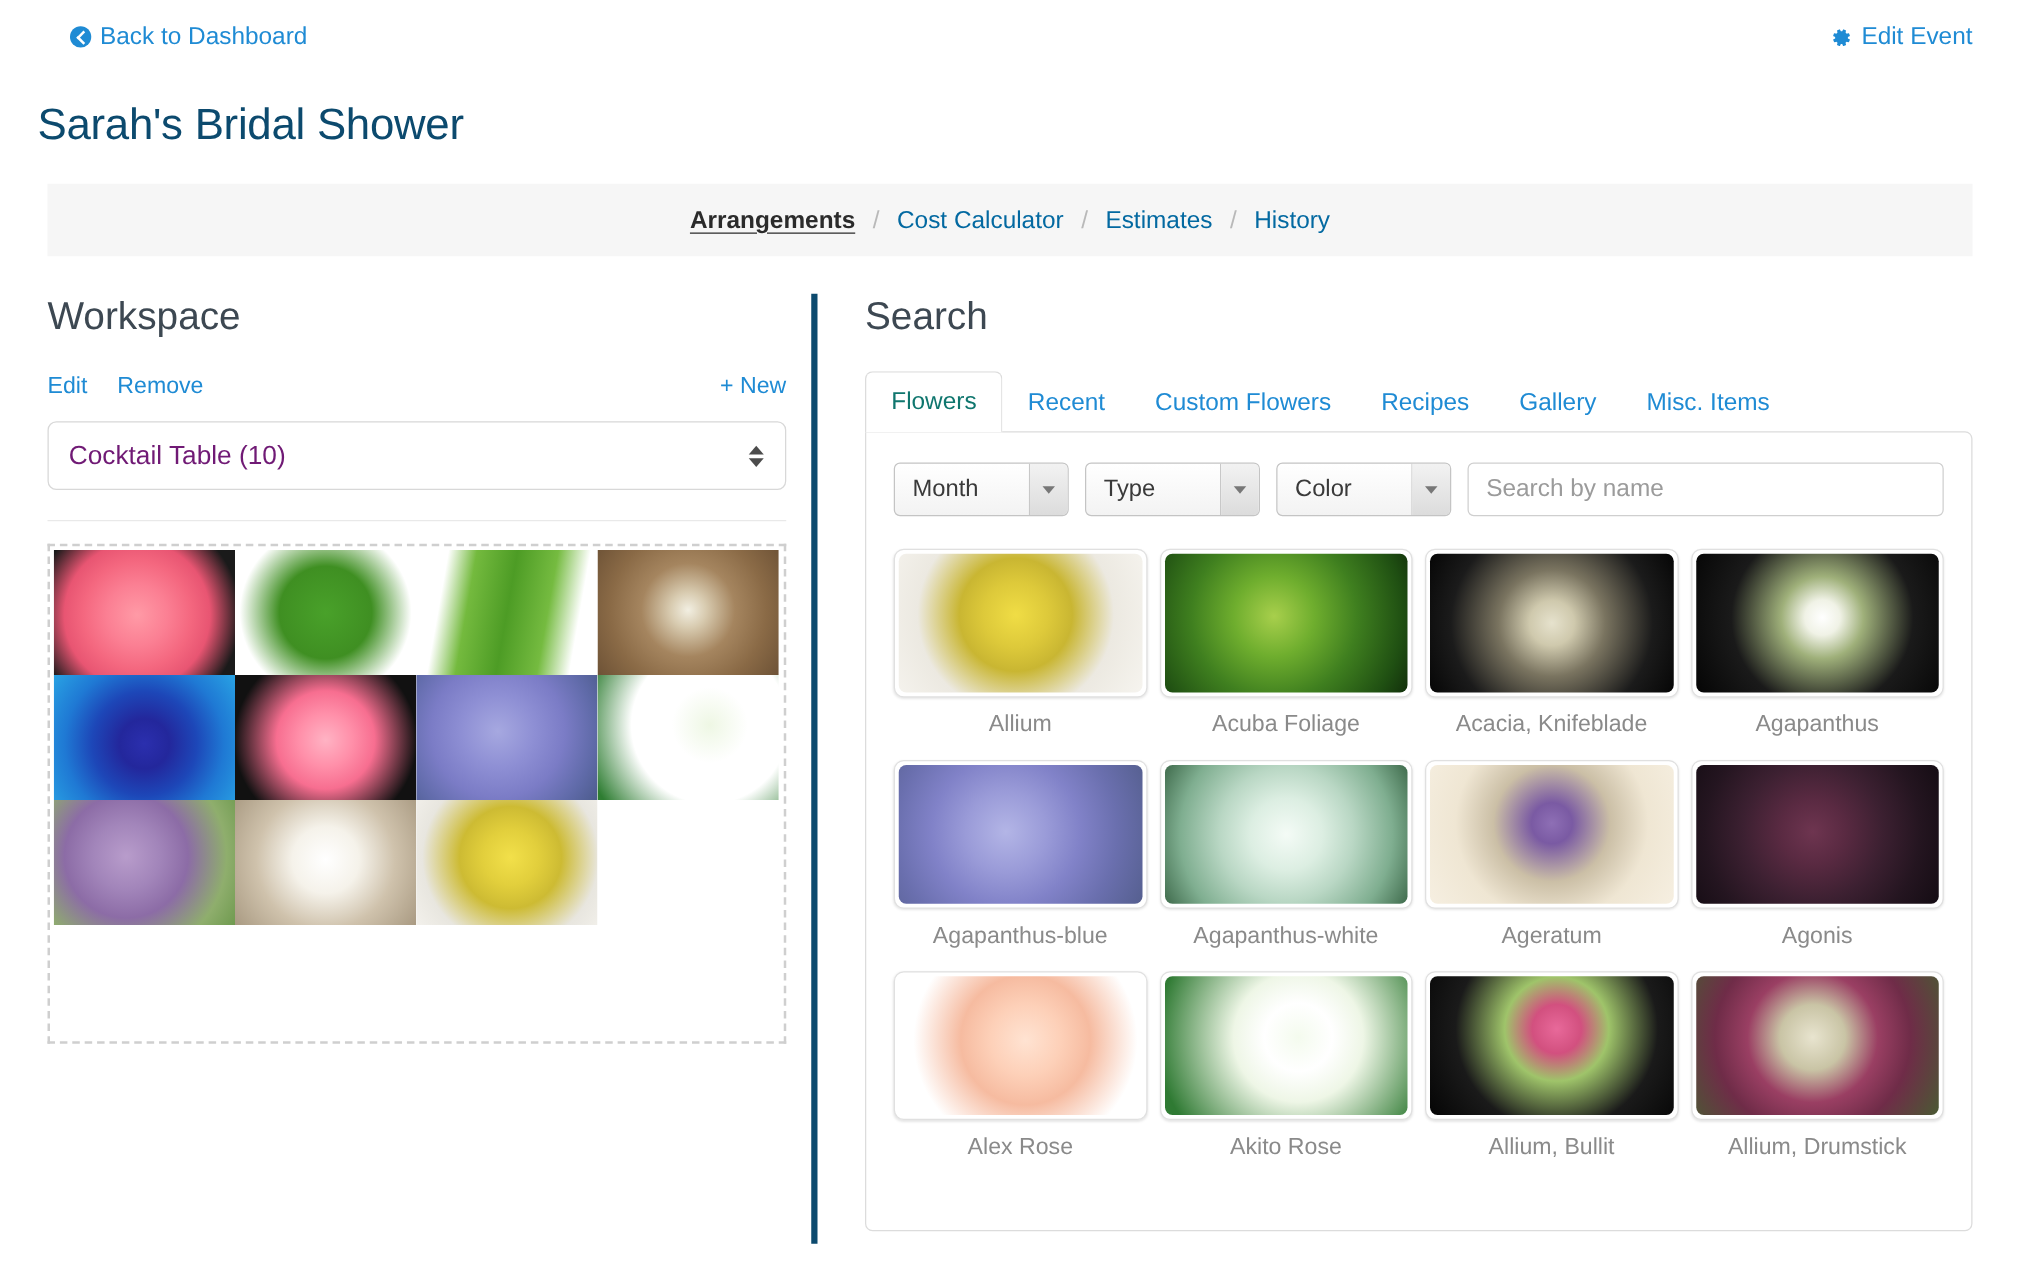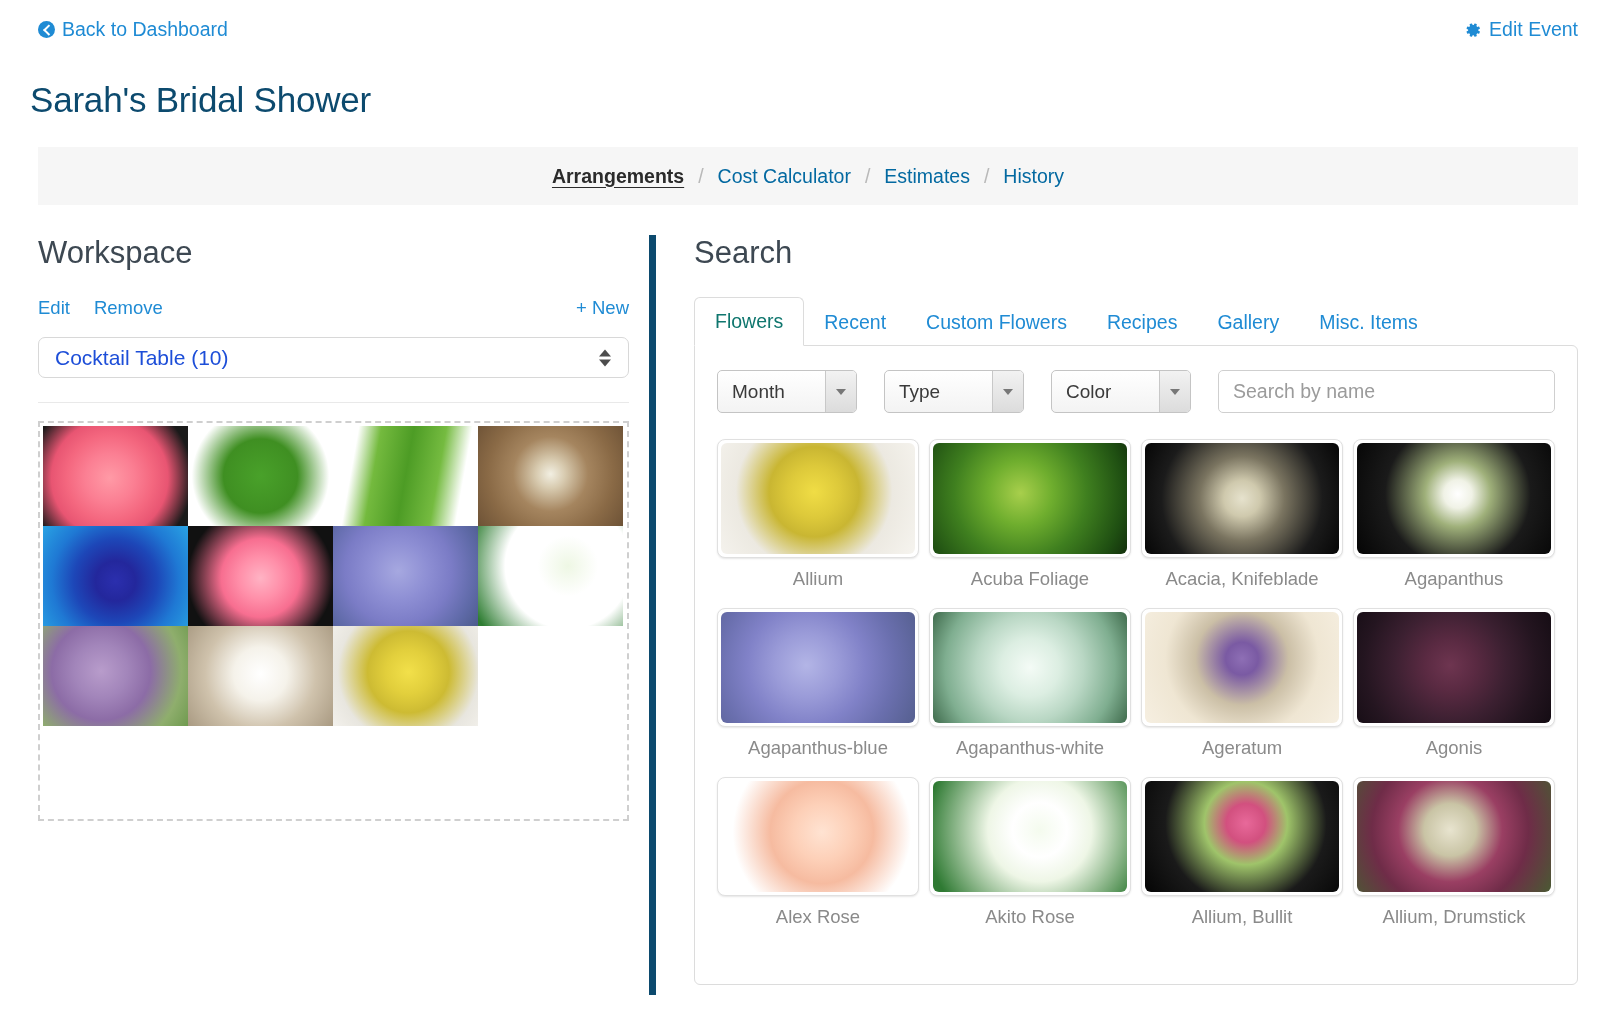--- a/index.html
+++ b/index.html
@@ -13,21 +13,21 @@
   }
   a { text-decoration: none; }
 
   
   .topbar {
     position: relative;
     height: 58px;
     padding: 18px 38px 0 38px;
   }
   .back-link {
-    position: absolute; left: 38px; top: 18px;
+    position: absolute; left: 56px; top: 18px;
     font-size: 19.5px; color: #1f8bd4;
     display: flex; align-items: center; gap: 7px;
     cursor: pointer;
   }
   .back-circle {
     width: 17px; height: 17px; border-radius: 50%;
     background: #1f8bd4; position: relative; display: inline-block;
     flex: 0 0 auto;
   }
   .back-circle::after {
@@ -81,21 +81,21 @@
     margin-top: 30px;
     height: 760px;
   }
   .col-left {
     width: 649px;
     padding: 0 0 0 38px;
     position: relative;
   }
   .col-right {
     flex: 1;
-    border-left: 7px solid #0c4a6e;
+    border-left: 5px solid #0c4a6e;
     padding: 0 38px 0 38px;
   }
 
   .section-head {
     font-size: 31px; font-weight: 400; color: #3d4852;
     margin: 0 0 26px 0;
   }
 
   
   .ws-actions {
@@ -103,26 +103,26 @@
     font-size: 18.5px;
     margin-bottom: 18px;
     padding-right: 0px;
     width: 591px;
   }
   .ws-actions .link { color: #1f8bd4; cursor: pointer; margin-right: 24px; }
   .ws-actions .spacer { flex: 1; }
   .ws-actions .link.right { margin-right: 0; }
 
   .ws-select {
-    width: 591px; height: 41px;
+    width: 591px; height: 55px;
     border: 1px solid #d8d8d8; border-radius: 7px;
     background: #fff;
     display: flex; align-items: center;
     padding: 0 16px;
-    font-size: 21px; color: #1d4ed8;
+    font-size: 21px; color: #701a75;
     position: relative;
     cursor: pointer;
   }
   .spinner {
     position: absolute; right: 17px; top: 50%;
     transform: translateY(-50%);
     display: flex; flex-direction: column; gap: 3px;
   }
   .spinner i {
     display: block; width: 0; height: 0;
@@ -177,21 +177,21 @@
   .tab-panel {
     border: 1px solid #dcdcdc;
     border-radius: 0 6px 6px 6px;
     background: #fff;
     padding: 24px 22px 10px 22px;
     height: 640px;
     overflow: hidden;
   }
 
   
-  .filters { display: flex; gap: 27px; margin-bottom: 26px; }
+  .filters { display: flex; gap: 13px; margin-bottom: 26px; }
   .fselect {
     height: 43px; width: 140px;
     border: 1px solid #c4c4c4; border-radius: 5px;
     background: linear-gradient(#ffffff, #f3f3f3);
     display: flex; align-items: center;
     font-size: 19px; color: #3a3a3a;
     padding-left: 14px;
     position: relative;
     cursor: pointer;
   }

